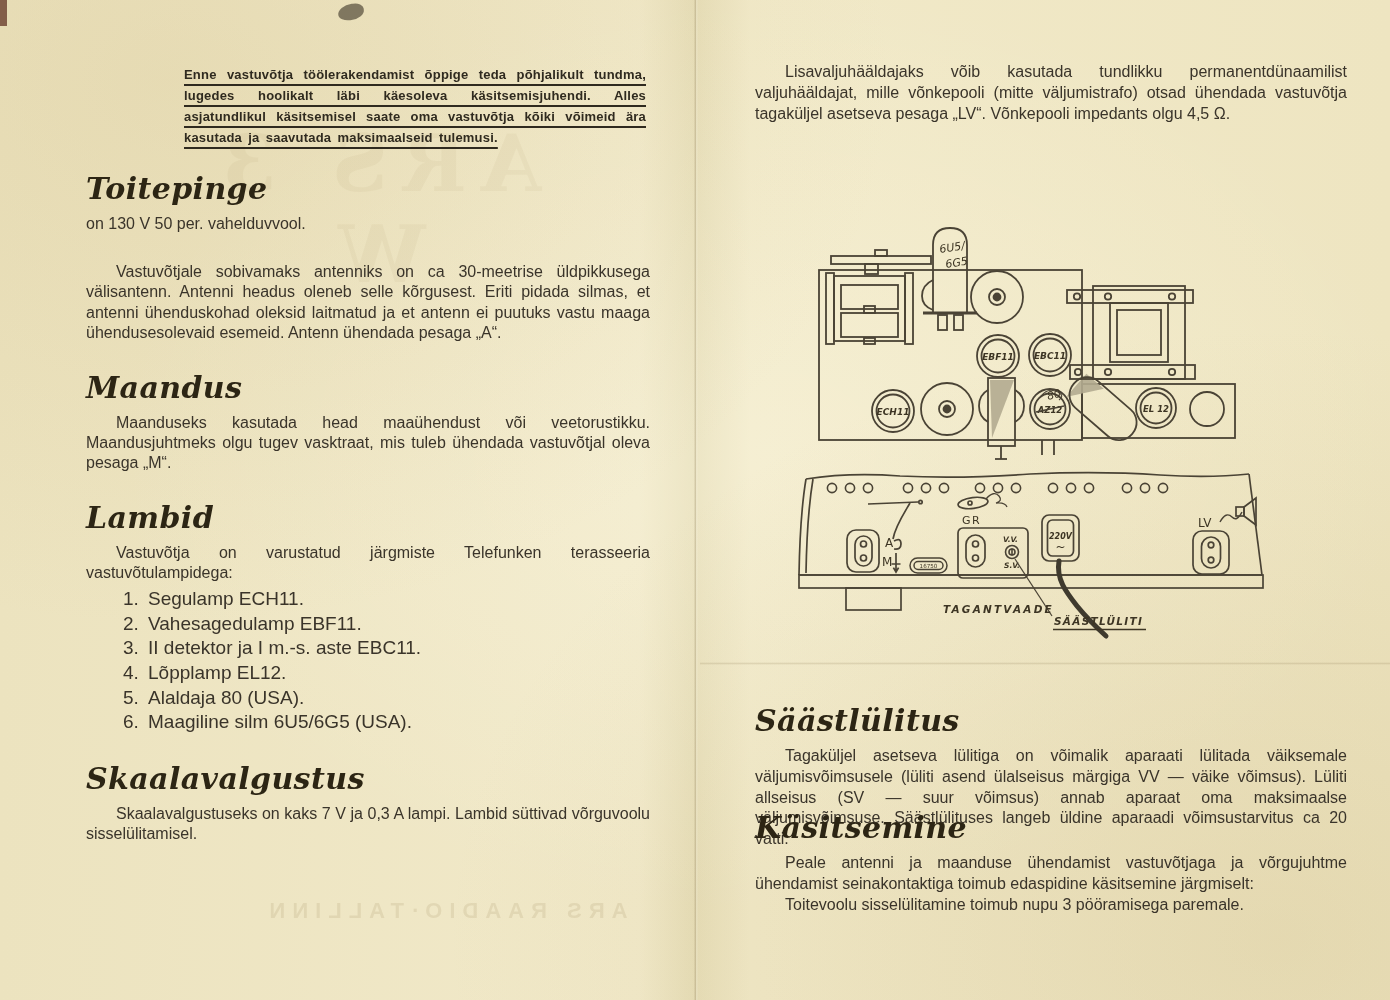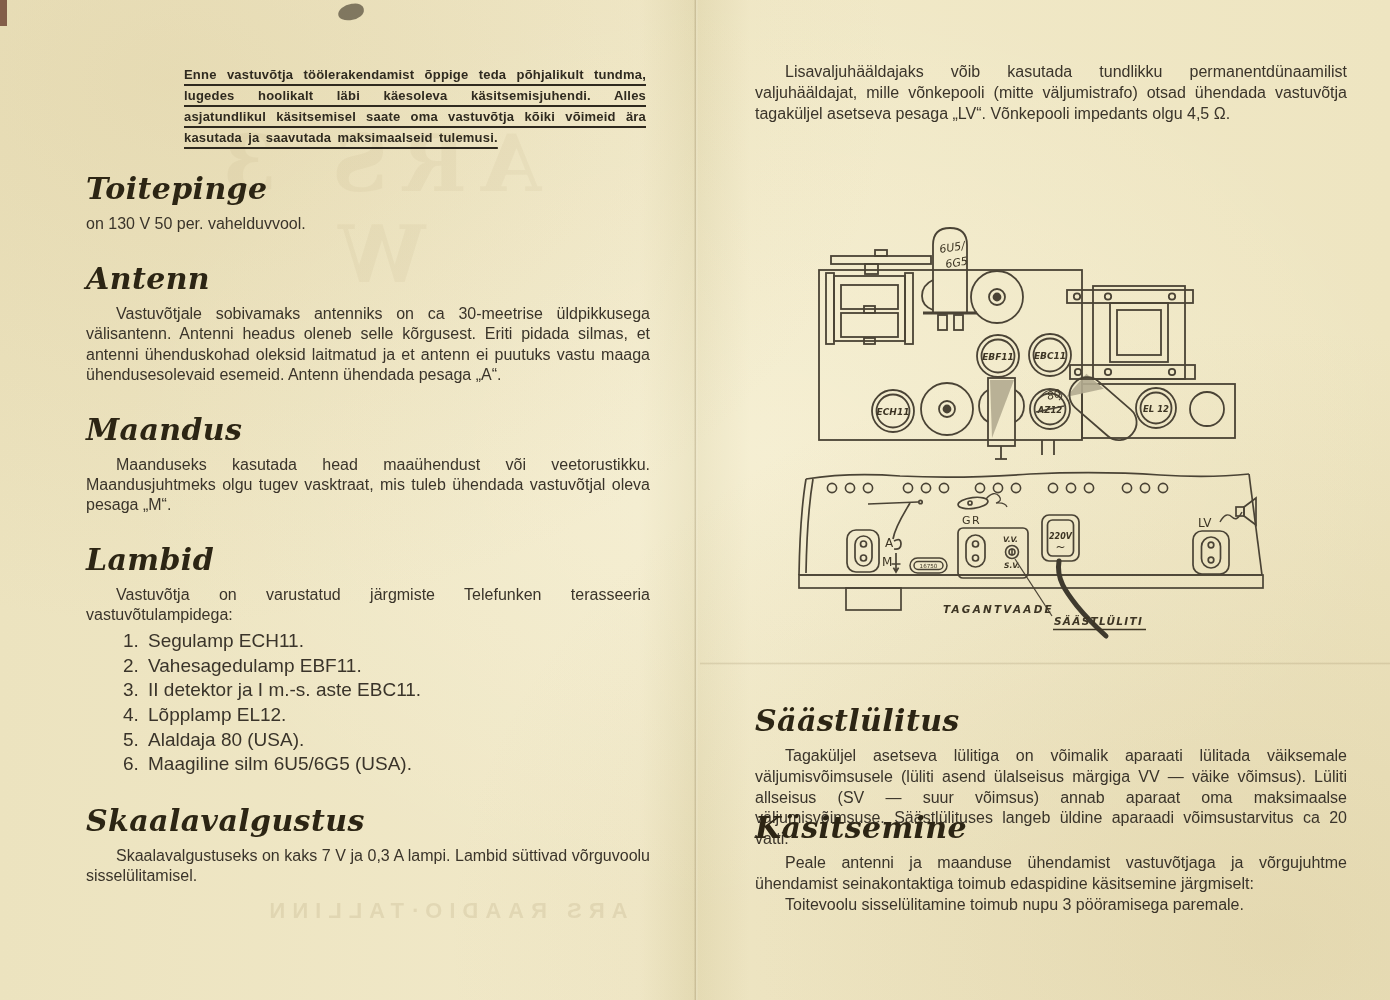--- a/index.html
+++ b/index.html
@@ -70,21 +70,20 @@
   <div class="col-left">
 
     <p class="notice">Enne vastuvõtja töölerakendamist õppige teda põhjalikult tundma, lugedes hoolikalt läbi käesoleva käsitsemisjuhendi. Alles asjatundlikul käsitsemisel saate oma vastuvõtja kõiki võimeid ära kasutada ja saavutada maksimaalseid tulemusi.</p>
 
     <div class="section">
       <h2 class="h">Toitepinge</h2>
       <p class="body" style="text-indent:0">on 130 V 50 per. vahelduvvool.</p>
     </div>
 
     <div class="section">
-      <h2 class="h">Antenn</h2>
       <p class="body">Vastuvõtjale sobivamaks antenniks on ca 30-meetrise üldpikkusega välisantenn. Antenni headus oleneb selle kõrgusest. Eriti pidada silmas, et antenni ühenduskohad oleksid laitmatud ja et antenn ei puutuks vastu maaga ühendusesolevaid esemeid. Antenn ühendada pesaga „A“.</p>
     </div>
 
     <div class="section">
       <h2 class="h">Maandus</h2>
       <p class="body">Maanduseks kasutada head maaühendust või veetorustikku. Maandusjuhtmeks olgu tugev vasktraat, mis tuleb ühendada vastuvõtjal oleva pesaga „M“.</p>
     </div>
 
     <div class="section">
       <h2 class="h">Lambid</h2>

